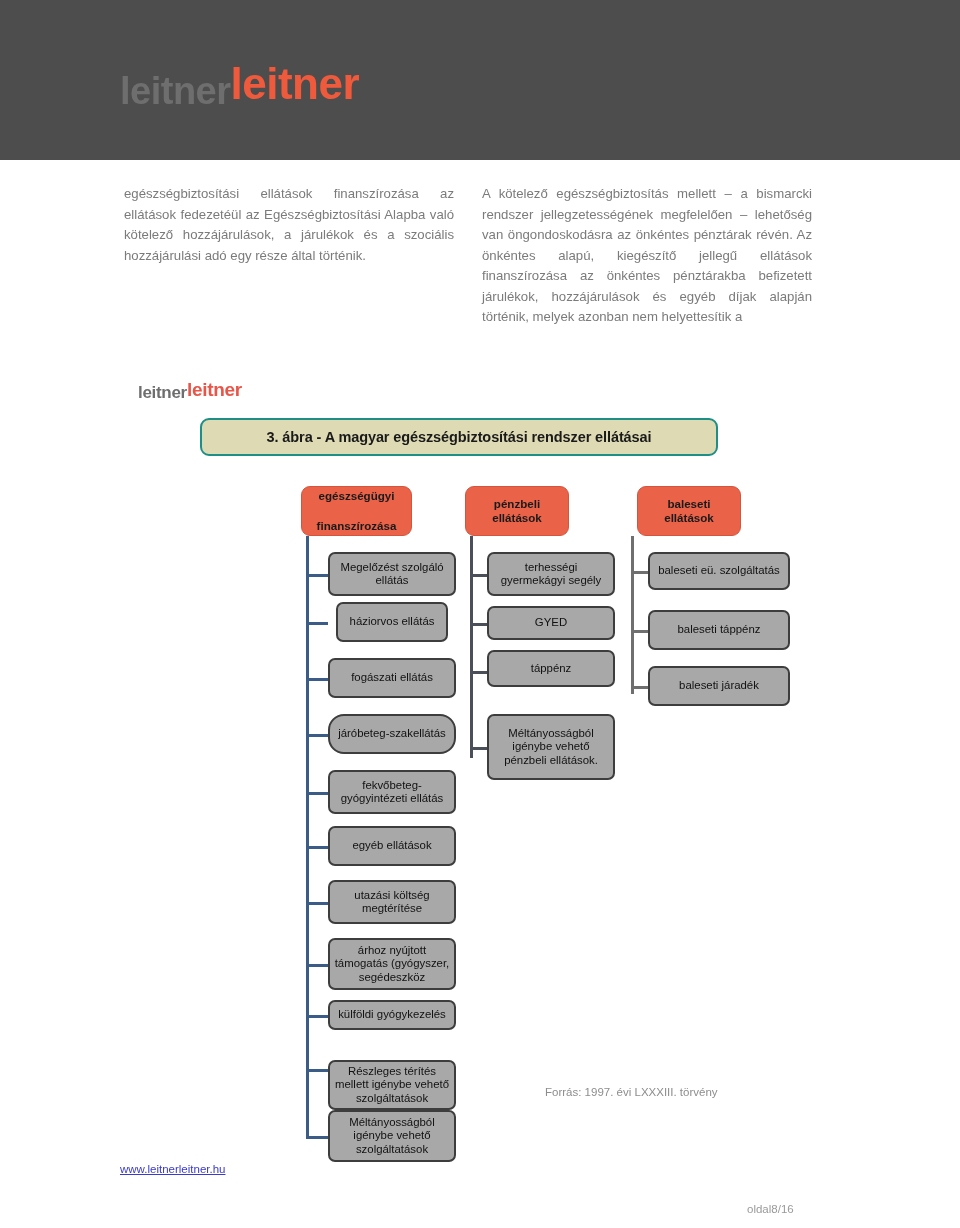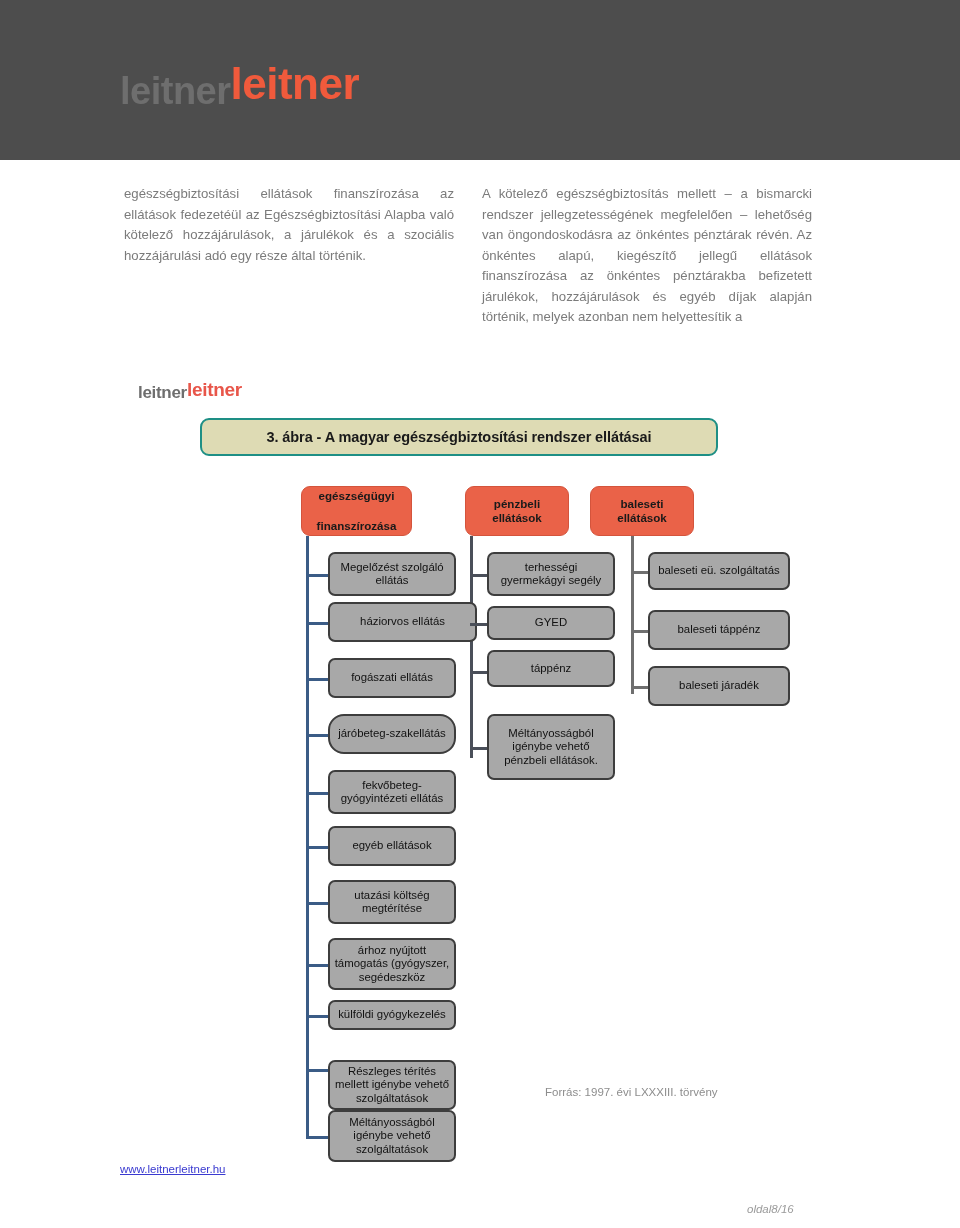--- a/index.html
+++ b/index.html
@@ -112,21 +112,21 @@
     align-items: center;
     justify-content: center;
     font-size: 11.6px;
     font-weight: 700;
     color: #1a1a1a;
     line-height: 14px;
     text-align: center;
   }
   #head-1 { left: 301px; top: 486px; width: 111px; height: 50px; gap: 16px; }
   #head-2 { left: 465px; top: 486px; width: 104px; height: 50px; }
-  #head-3 { left: 590px; top: 486px; width: 104px; height: 50px; }
+  #head-3 { left: 637px; top: 486px; width: 104px; height: 50px; }
 
   
   .trunk {
     position: absolute;
     width: 3px;
   }
   #trunk-1 { left: 306px; top: 536px; height: 602px; background: #3b5c86; }
   #trunk-2 { left: 470px; top: 536px; height: 222px; background: #4a4f59; }
   #trunk-3 { left: 631px; top: 536px; height: 158px; background: #6f6f6f; }
 
@@ -171,21 +171,20 @@
     font-size: 11.5px;
     color: #3a3ad0;
     text-decoration: underline;
   }
   #page-number {
     position: absolute;
     left: 747px;
     top: 1203px;
     font-size: 11.5px;
     color: #9a9a9a;
-    font-style: italic;
   }
 </style>
 </head>
 <body>
 
 <div id="header-band">
   <div id="header-logo">
     <span class="lg-gray">leitner</span><span class="lg-red">leitner</span>
   </div>
 </div>
@@ -218,21 +217,21 @@
 </div>
 
 <div class="trunk" id="trunk-1"></div>
 <div class="trunk" id="trunk-2"></div>
 <div class="trunk" id="trunk-3"></div>
 
 <div id="nodes-layer">
     <div class="stub c1" style="top: 574px;"></div>
     <div class="node" style="left: 328px; top: 552px; width: 128px; height: 44px;">Megelőzést szolgáló ellátás</div>
     <div class="stub c1" style="top: 622px;"></div>
-    <div class="node" style="left: 328px; top: 602px; width: 149px; height: 40px;">háziorvos ellátás</div>
+    <div class="node" style="left: 336px; top: 602px; width: 112px; height: 40px;">háziorvos ellátás</div>
     <div class="stub c1" style="top: 678px;"></div>
     <div class="node" style="left: 328px; top: 658px; width: 128px; height: 40px;">fogászati ellátás</div>
     <div class="stub c1" style="top: 734px;"></div>
     <div class="node" style="left: 328px; top: 714px; width: 128px; height: 40px; border-radius: 16px;">járóbeteg-szakellátás</div>
     <div class="stub c1" style="top: 792px;"></div>
     <div class="node" style="left: 328px; top: 770px; width: 128px; height: 44px;">fekvőbeteg-gyógyintézeti ellátás</div>
     <div class="stub c1" style="top: 846px;"></div>
     <div class="node" style="left: 328px; top: 826px; width: 128px; height: 40px;">egyéb ellátások</div>
     <div class="stub c1" style="top: 902px;"></div>
     <div class="node" style="left: 328px; top: 880px; width: 128px; height: 44px;">utazási költség megtérítése</div>

